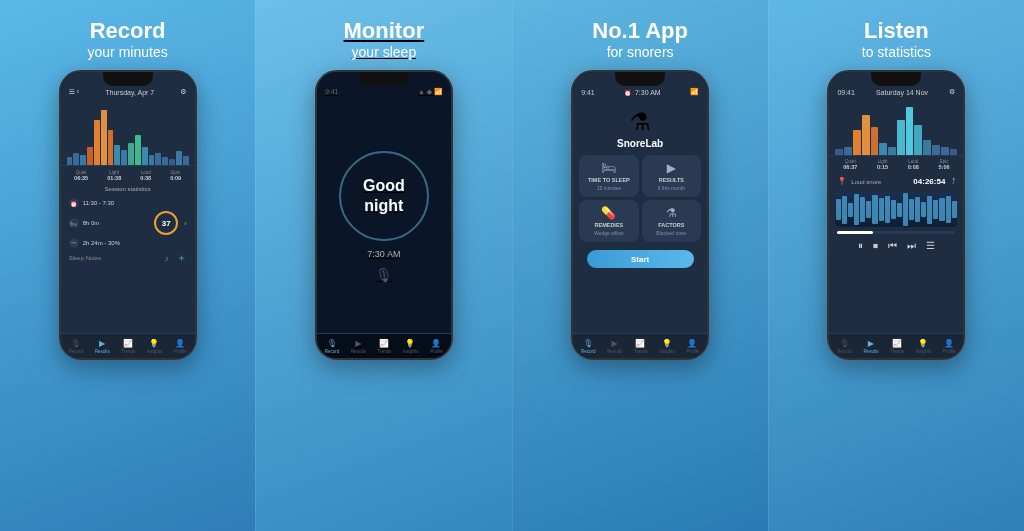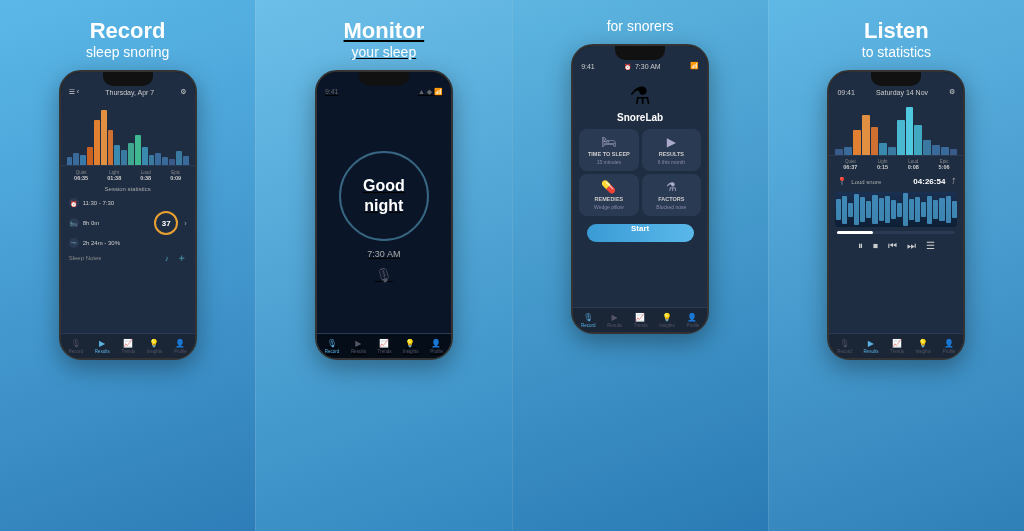--- a/index.html
+++ b/index.html
@@ -304,20 +304,21 @@
     .p3-tile-label { font-size: 5.5px; font-weight: 700; color: #ccc; text-transform: uppercase; }
     .p3-tile-value { font-size: 5px; color: #88a; }
 
     .p3-start-btn {
       margin: 8px auto 0;
       width: 80%;
       height: 18px;
       background: linear-gradient(90deg, #3a9bd5, #5ab8ea);
       border-radius: 9px;
       display: flex;
+      align-items: center;
       justify-content: center;
       font-size: 8px;
       font-weight: 700;
       color: #fff;
     }
 
     .p3-bottom-tabs {
       margin-top: auto;
       display: flex;
       justify-content: space-around;
@@ -426,21 +427,21 @@
     .alarm-icon { font-size: 6px; color: #aaa; }
   </style>
 </head>
 <body>
 
 <div class="panels-container">
 
   <div class="panel panel-1">
     <div class="panel-heading">
       <span class="main-title">Record</span>
-      <span class="sub-title">sleep snoring</span>
+      <span class="sub-title">your minutes</span>
     </div>
     <div class="phone-mockup">
       <div class="phone-notch"></div>
       <div class="phone-screen p1-screen">
         <div class="p1-topbar">
           <span>☰ ‹</span>
           <span>Thursday, Apr 7</span>
           <span>⚙</span>
         </div>
 
@@ -570,20 +571,21 @@
             <div class="tab-icon">👤</div>
             <span>Profile</span>
           </div>
         </div>
       </div>
     </div>
   </div>
 
   <div class="panel panel-3">
     <div class="panel-heading">
+      <span class="main-title">No.1 App</span>
       <span class="sub-title">for snorers</span>
     </div>
     <div class="phone-mockup">
       <div class="phone-notch"></div>
       <div class="phone-screen p3-screen">
         <div class="p3-topbar">
           <span>9:41</span>
           <div style="display:flex;align-items:center;gap:3px;">
             <span class="alarm-icon">⏰</span>
             <span>7:30 AM</span>

